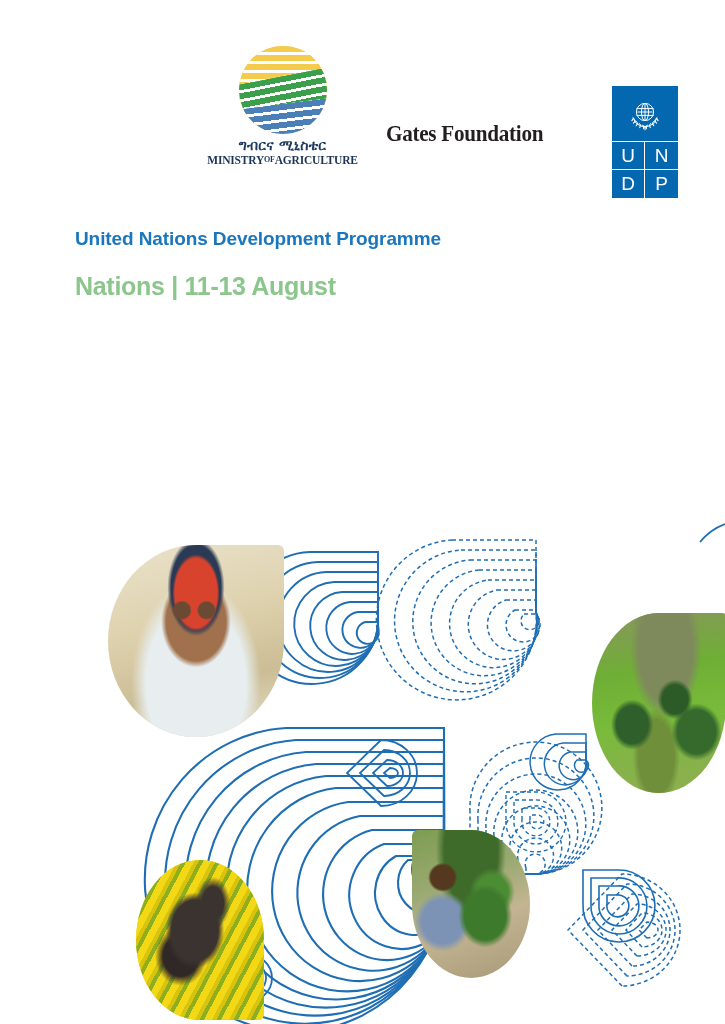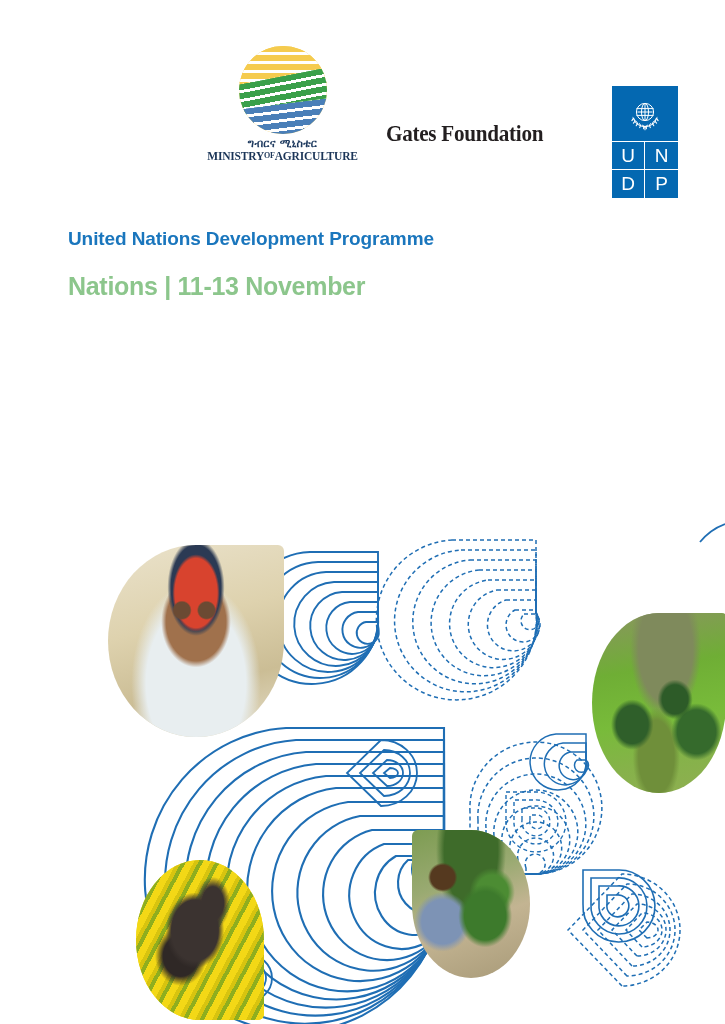--- a/index.html
+++ b/index.html
@@ -18,21 +18,21 @@
   .moa-disc { width: 88px; height: 88px; margin: 0 auto; position: relative;
               border-radius: 50%; overflow: hidden; background: #f2c94c; }
   .moa-sun { position:absolute; left:0; top:0; width:100%; height:42%;
              background: repeating-linear-gradient(to bottom,#f5cb4e 0 6px,#ffffff 6px 9px); }
   .moa-green { position:absolute; left:0; top:34%; width:100%; height:36%;
                background: repeating-linear-gradient(to bottom,#3aa04a 0 6px,#ffffff 6px 9px);
                transform: skewY(-11deg); }
   .moa-blue { position:absolute; left:0; top:66%; width:100%; height:40%;
               background: repeating-linear-gradient(to bottom,#4a7fb8 0 6px,#ffffff 6px 9px);
               transform: skewY(-7deg); }
-  .moa-amh { font-size: 11px; color:#1e3a5f; letter-spacing:.2px; margin-top:3px; font-weight:700;
+  .moa-amh { font-size: 14px; color:#1e3a5f; letter-spacing:.2px; margin-top:3px; font-weight:700;
              font-family:"DejaVu Sans", sans-serif; }
   .moa-en  { font-size: 11.5px; color:#1b3558; letter-spacing:-0.2px; font-weight:700;
              font-family:"Liberation Serif", serif; white-space:nowrap; }
   .moa-en .of { font-size: 8px; vertical-align: 2px; }
 
   .gates { position: absolute; left: 386px; top: 83px; width: 200px;
            font-family: "Liberation Serif", serif; font-weight: 700;
            font-size: 23px; color: #231f20; letter-spacing: -0.3px;
            transform: scaleX(0.92); transform-origin: left center; white-space: nowrap; }
 
@@ -42,21 +42,21 @@
                  align-items:center; justify-content:center; }
   .undp-grid { flex:1; display:grid; grid-template-columns: 1fr 1fr; grid-template-rows: 1fr 1fr; }
   .undp-cell { display:flex; align-items:center; justify-content:center;
                color:#fff; font-size:19px; font-weight:400; letter-spacing:0;
                font-family:"Liberation Sans", sans-serif; }
   .undp-grid .undp-cell:nth-child(1){ border-right:1.5px solid #fff; border-bottom:1.5px solid #fff; }
   .undp-grid .undp-cell:nth-child(2){ border-bottom:1.5px solid #fff; }
   .undp-grid .undp-cell:nth-child(3){ border-right:1.5px solid #fff; }
 
   
-  .head { position:absolute; left:68px; top:228px; width: 600px; }
+  .head { position:absolute; left:75px; top:228px; width: 600px; }
   .eyebrow { font-size: 19px; color:#1a76bd; font-weight:600; letter-spacing:-0.1px; }
   .title { margin-top: 22px; font-size: 47px; line-height: 1.21;
            color:#1668ae; letter-spacing:-0.9px; font-weight:600; }
   .title .bold { font-weight: 800; }
   .subtitle { margin-top: 22px; font-size: 25px; color:#8cc68c; font-weight:600; letter-spacing:-0.3px; }
   .subtitle .b { font-weight: 800; }
 
   
   .graphic { position:absolute; left:0; top:520px; width:725px; height:504px; }
   .graphic svg { position:absolute; left:0; top:0; }
@@ -156,21 +156,21 @@
         <div class="undp-cell">P</div>
       </div>
     </div>
   </div>
 
   <div class="head">
     <div class="eyebrow">United Nations Development Programme</div>
 
 
     <div class="subtitle">
-      <span>Nations</span><span> | </span><span class="b">11-13 November</span>
+      <span>Nations</span><span> | </span><span class="b">11-13 August</span>
     </div>
   </div>
 
   <div class="graphic">
 
     <svg width="725" height="504" viewBox="0 0 725 504" aria-hidden="true">
       <defs>
 
         <g id="unit"></g>
       </defs>

